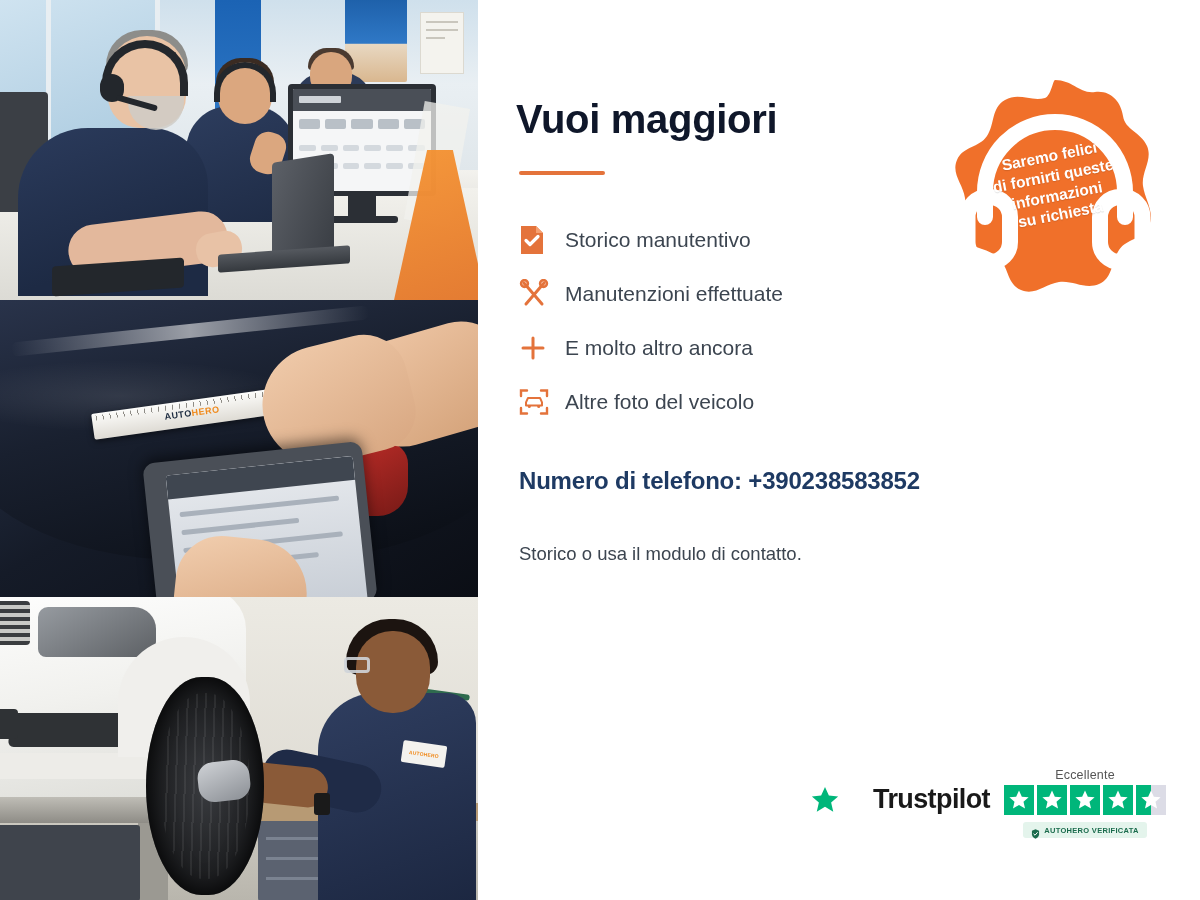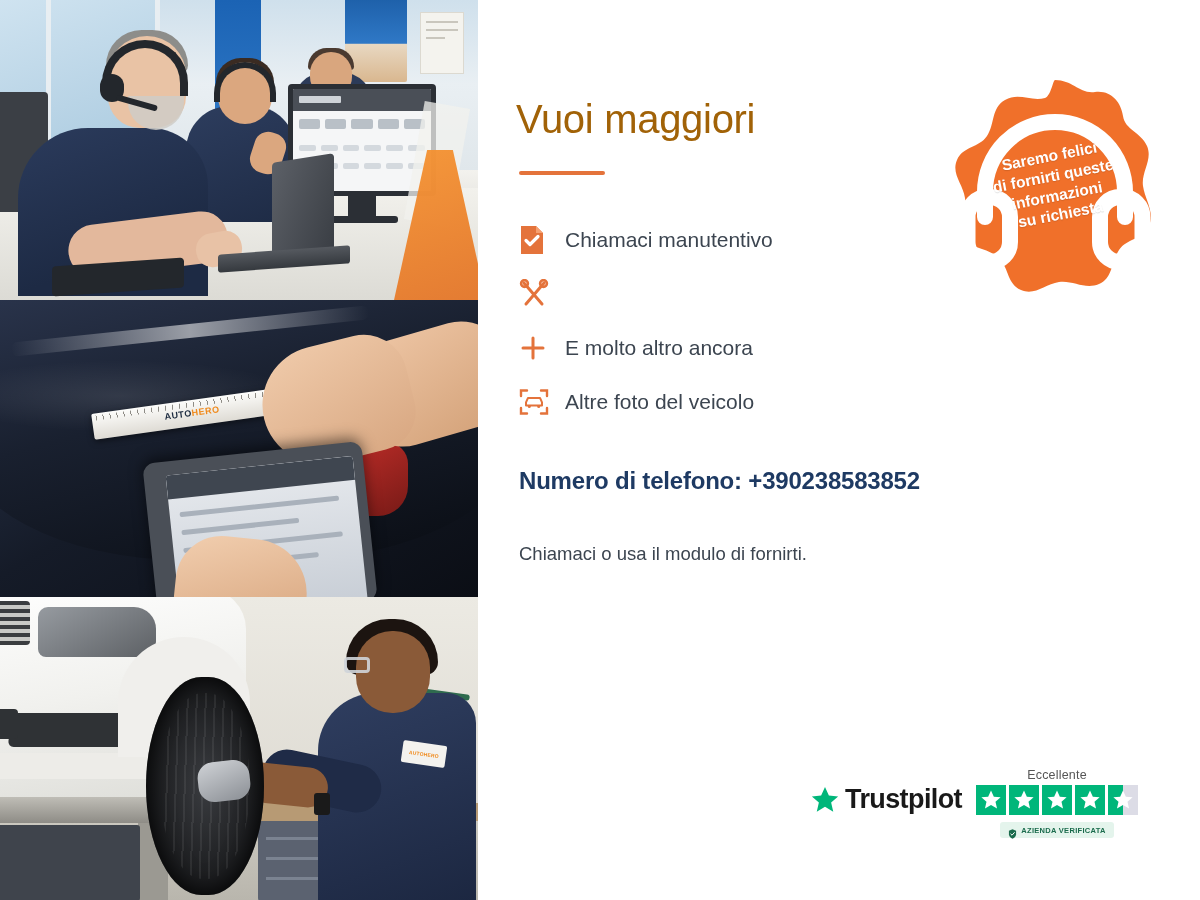--- a/index.html
+++ b/index.html
@@ -381,22 +381,22 @@
   .content {
     position: relative;
     flex: 1;
     height: 900px;
     background: #fff;
     padding: 96px 0 0 38px;
   }
   .headline {
     font-size: 40px;
     line-height: 1.18;
-    font-weight: 400;
-    color: #a16207;
+    font-weight: 700;
+    color: #0f172a;
     letter-spacing: -.3px;
     max-width: 430px;
   }
   .rule {
     width: 86px; height: 4px; background: #e4733b;
     margin: 28px 0 0 3px; border-radius: 2px;
   }
 
   .feature-list { margin: 38px 0 0 3px; }
   .feature {
@@ -448,21 +448,21 @@
   }
 
   
   .trustpilot {
     position: absolute;
     left: 810px; bottom: 62px;
     display: flex; align-items: flex-start; gap: 14px;
   }
   .tp-logo { display: flex; align-items: center; gap: 5px; margin-top: 16px; }
   .tp-star-logo { width: 30px; height: 30px; }
-  .tp-word { font-size: 27px; font-weight: 700; color: #191919; letter-spacing: -.6px; }
+  .tp-word { font-size: 27px; font-weight: 700; color: #191919; letter-spacing: -.6px; margin-left: 28px; }
   .tp-rating { display: flex; flex-direction: column; align-items: center; }
   .tp-eccellente { font-size: 12.5px; color: #555; letter-spacing: .2px; margin-bottom: 3px; }
   .tp-stars { display: flex; gap: 3px; }
   .tp-star-box {
     width: 30px; height: 30px; background: #00b67a;
     display: flex; align-items: center; justify-content: center;
   }
   .tp-star-box.half {
     background: linear-gradient(90deg,#00b67a 0 50%,#dcdce6 50% 100%);
   }
@@ -625,34 +625,35 @@
     <div class="feature-list">
 
       <div class="feature">
         <span class="feature-ico">
           <svg width="26" height="30" viewBox="0 0 26 30" aria-hidden="true">
             <path d="M2 1h15l7 7v21H2z" fill="#e4733b"></path>
             <path d="M17 1l7 7h-7z" fill="#f6a070"></path>
             <path d="M7 15.5l4 4 8-8" fill="none" stroke="#fff" stroke-width="3.2" stroke-linecap="round" stroke-linejoin="round"></path>
           </svg>
         </span>
-        <span class="feature-label">Chiamaci manutentivo</span>
+        <span class="feature-label">Storico manutentivo</span>
       </div>
 
       <div class="feature">
         <span class="feature-ico">
           <svg width="30" height="30" viewBox="0 0 30 30" aria-hidden="true">
             <g stroke="#e4733b" stroke-width="3" stroke-linecap="round" fill="none">
               <path d="M5 4l18 21"></path>
               <path d="M25 4L7 25"></path>
             </g>
             <circle cx="5.5" cy="4.5" r="3.4" fill="none" stroke="#e4733b" stroke-width="2.6"></circle>
             <circle cx="24.5" cy="4.5" r="3.4" fill="none" stroke="#e4733b" stroke-width="2.6"></circle>
           </svg>
         </span>
+        <span class="feature-label">Manutenzioni effettuate</span>
       </div>
 
 
       <div class="feature">
         <span class="feature-ico">
           <svg width="28" height="28" viewBox="0 0 28 28" aria-hidden="true">
             <g stroke="#e4733b" stroke-width="3" stroke-linecap="round">
               <path d="M14 4v20"></path>
                 <path d="M4 14h20"></path>
             </g>
@@ -676,21 +677,21 @@
           </svg>
         </span>
         <span class="feature-label">Altre foto del veicolo</span>
       </div>
     </div>
 
     <div class="phone-block">
       <div class="phone-line">Numero di telefono: +390238583852</div>
       <div class="contact-text">
         <br>
-        <span>Chiamaci o usa il modulo di fornirti.</span>
+        <span>Storico o usa il modulo di contatto.</span>
       </div>
     </div>
   </div>
 
   <div class="badge">
     <svg viewBox="0 0 200 218" aria-hidden="true">
       <path fill="#f0702a" d="
         M100 2
         C118 2 124 16 140 14
         C156 12 166 24 168 38
@@ -766,18 +767,18 @@
             </svg>
         </span>
       </div>
       <div class="tp-verified">
         <span class="tp-shield">
           <svg viewBox="0 0 12 14" width="9" height="10" aria-hidden="true">
             <path d="M6 .5l5 2v5c0 3.2-2.4 5.4-5 6-2.6-.6-5-2.8-5-6v-5z" fill="#1a6b4c"></path>
             <path d="M3.6 7l1.7 1.7L8.6 5" fill="none" stroke="#fff" stroke-width="1.4" stroke-linecap="round" stroke-linejoin="round"></path>
           </svg>
         </span>
-        <span class="tp-verified-txt">AZIENDA VERIFICATA</span>
+        <span class="tp-verified-txt">AUTOHERO VERIFICATA</span>
       </div>
     </div>
   </div>
 
 </div>
 
 </body></html>

